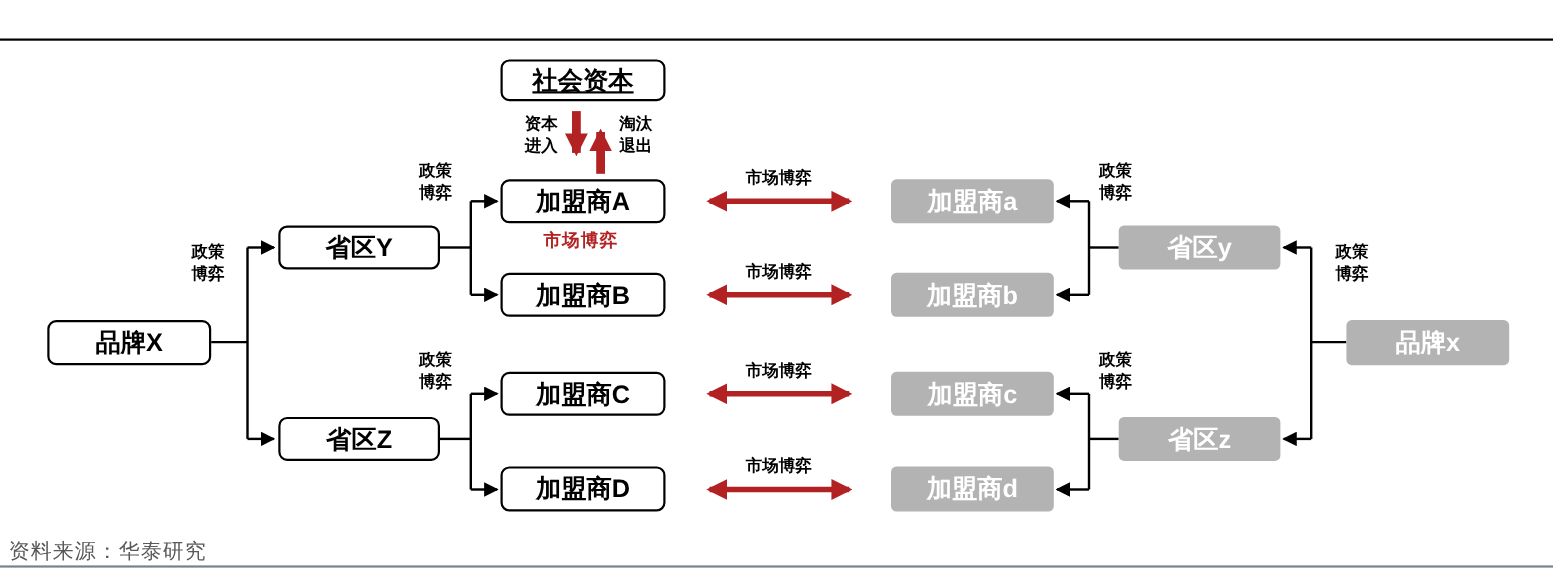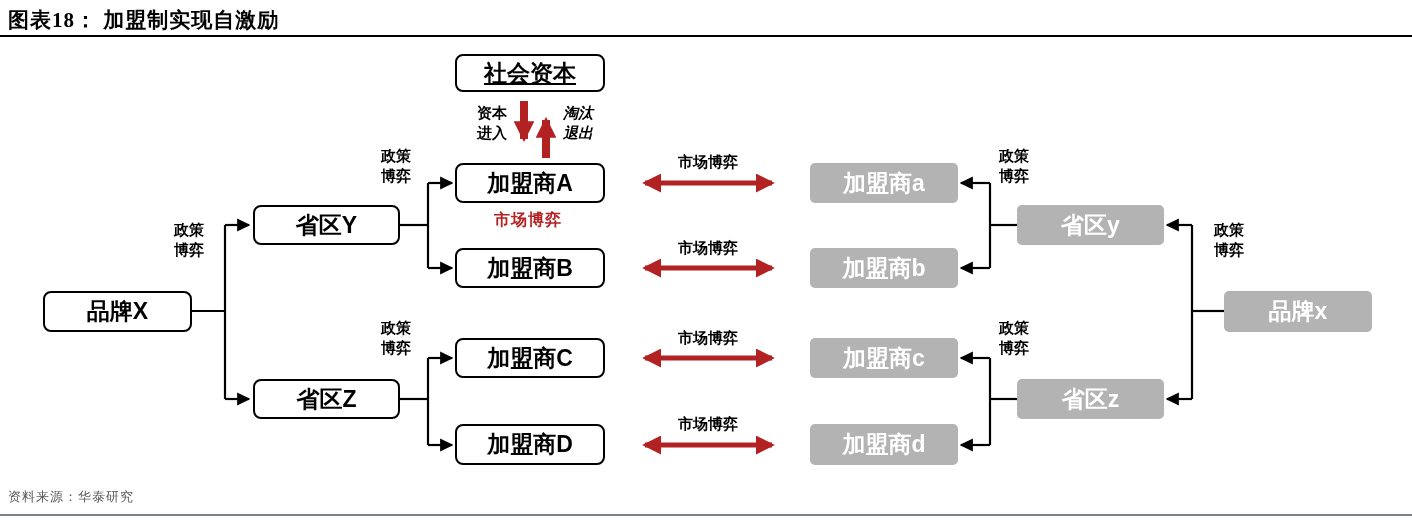--- a/index.html
+++ b/index.html
@@ -9,21 +9,21 @@
   }
   .fig-title {
     position:absolute; left:8px; top:6px;
     font-size:21px; font-weight:bold; color:#000;
     font-family:"Liberation Serif", serif; letter-spacing:1px;
   }
   .rule-top { position:absolute; left:0; top:35px; width:1412px; height:2.4px; background:var(--top-rule,#000); }
   .rule-bottom { position:absolute; left:0; top:514px; width:1412px; height:2.4px; background:var(--bottom-rule,#76838F); }
   .fig-source {
     position:absolute; left:8px; top:488px;
-    font-size:13px; color:var(--source-gray,#595959);
+    font-size:19px; color:var(--source-gray,#595959);
     font-family:"Liberation Serif", serif; letter-spacing:1px;
   }
   .wires { position:absolute; left:0; top:0; }
   .wire-black { stroke:#000; stroke-width:2.2; fill:none; }
   .wire-red   { stroke:var(--arrow-red,#B22222); stroke-width:5; fill:none; }
   .wire-red-v { stroke:var(--arrow-red,#B22222); stroke-width:8; fill:none; }
   .mk-black { fill:#000; }
   .mk-red   { fill:var(--arrow-red,#B22222); }
   .wbox {
     position:absolute; background:#fff; border:2.6px solid #000; border-radius:8px;
@@ -40,21 +40,20 @@
     font-size:15px; font-weight:bold; color:#000;
     line-height:1.32; text-align:left; white-space:pre-line;
   }
   .lbl-red { color:var(--arrow-red,#B22222); font-size:16px; letter-spacing:1px; }
 </style>
 </head>
 <body>
 
 <div class="canvas">
 
-  <div class="fig-title">图表18：  加盟制实现自激励</div>
   <div class="rule-top"></div>
 
   <svg class="wires" width="1412" height="520">
     <defs>
       <marker id="ah" viewBox="0 0 10 10" refX="9" refY="5" markerWidth="6" markerHeight="6" orient="auto">
         <path class="mk-black" d="M0 0 L10 5 L0 10 z"></path>
       </marker>
       <marker id="ahr" viewBox="0 0 10 10" refX="8.5" refY="5" markerWidth="3.8" markerHeight="3.8" orient="auto-start-reverse">
         <path class="mk-red" d="M0 0 L10 5 L0 10 z"></path>
       </marker>
@@ -148,19 +147,19 @@
   <div class="lbl" style="left:1229px;top:220px;">政策
 博弈</div>
 
   <div class="lbl" style="left:708px;top:152px;">市场博弈</div>
   <div class="lbl" style="left:708px;top:238px;">市场博弈</div>
   <div class="lbl" style="left:708px;top:328px;">市场博弈</div>
   <div class="lbl" style="left:708px;top:414px;">市场博弈</div>
 
   <div class="lbl" style="left:492px;top:103px;">资本
 进入</div>
-  <div class="lbl" style="left:578px;top:103px;font-style:italic;">淘汰
+  <div class="lbl" style="left:578px;top:103px;">淘汰
 退出</div>
   <div class="lbl lbl-red" style="left:528px;top:209px;">市场博弈</div>
 
   <div class="fig-source">资料来源：华泰研究</div>
   <div class="rule-bottom"></div>
 </div>
 
 </body></html>

